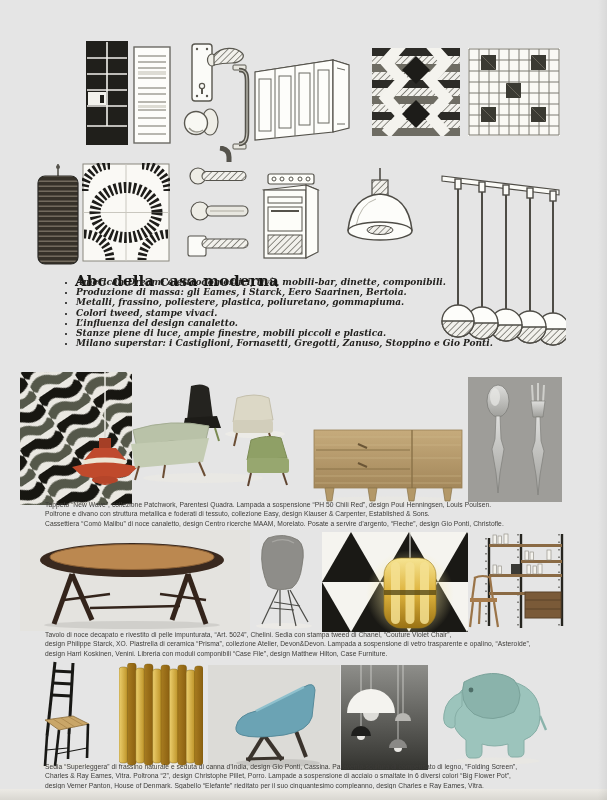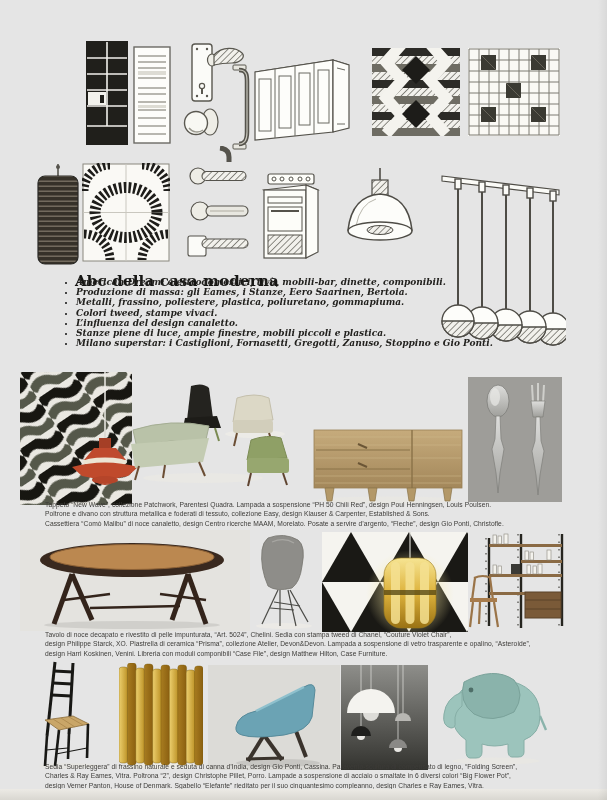--- a/index.html
+++ b/index.html
@@ -332,21 +332,21 @@
           <path d="M28,153 A16,16 0 0 0 60,153 Z" fill="url(#hch)"></path>
         <circle cx="20" cy="151" r="16" fill="#fdfdfa"></circle>
           <path d="M4,151 A16,16 0 0 0 36,151 Z" fill="url(#hch)"></path>
       </g>
     </svg>
   </div>
 
   <h1 id="feature-heading">Abc della casa moderna</h1>
   <ul id="feature-list">
     <li>American Dream: elettrodomestici, tivù, mobili-bar, dinette, componibili.</li>
-    <li>Produzione di massa: gli Eames, i Stanze, Eero Saarinen, Bertoia.</li>
+    <li>Produzione di massa: gli Eames, i Starck, Eero Saarinen, Bertoia.</li>
     <li>Metalli, frassino, poliestere, plastica, poliuretano, gommapiuma.</li>
     <li>Colori tweed, stampe vivaci.</li>
     <li>L’influenza del design canaletto.</li>
     <li>Stanze piene di luce, ampie finestre, mobili piccoli e plastica.</li>
     <li>Milano superstar: i Castiglioni, Fornasetti, Gregotti, Zanuso, Stoppino e Gio Ponti.</li>
   </ul>
 
   <div class="abs" style="left:20px;top:372px;width:122px;height:133px">
     <svg width="112" height="133" viewBox="0 0 112 133" style="position:absolute;left:0;top:0">
       <rect width="112" height="133" fill="#eae8e2"></rect>

